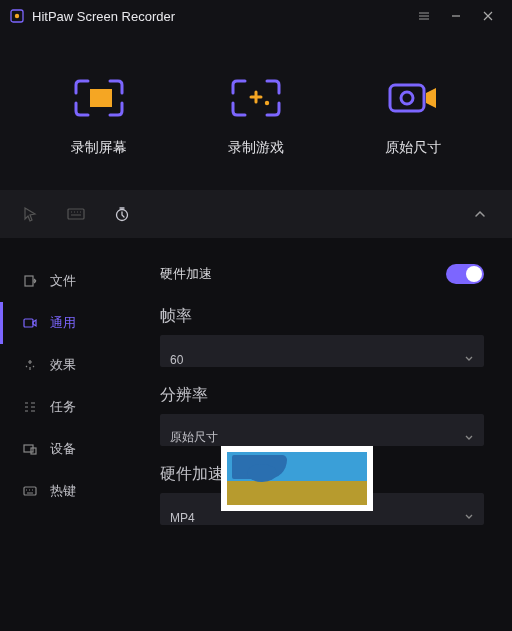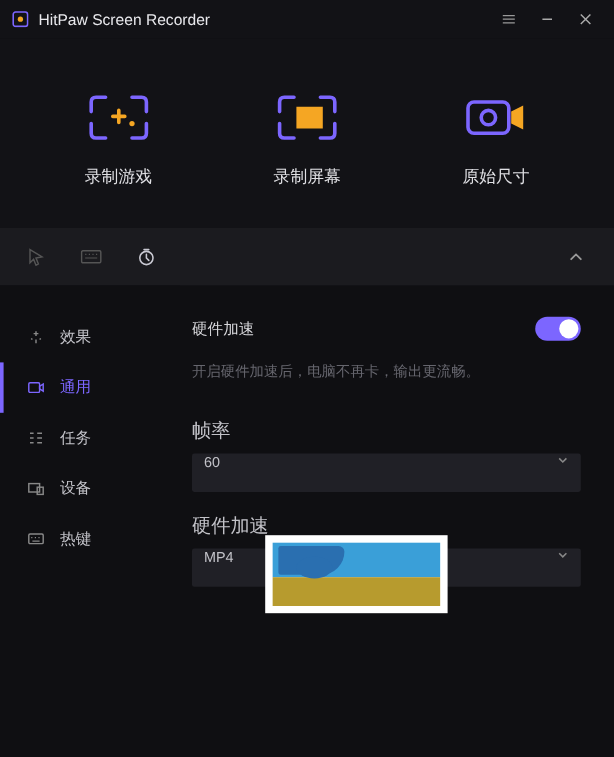--- a/index.html
+++ b/index.html
@@ -41,21 +41,21 @@
   .panel { flex: 1; padding: 22px 28px 0 10px; position: relative; }
   .row { margin-bottom: 18px; }
   .row-head { display: flex; justify-content: space-between; align-items: center; height: 28px; }
   .row-head .rlbl { font-size: 13px; color: #d8d8dc; text-align: right; }
   .desc { font-size: 12px; color: #66666e; margin-top: 12px; line-height: 1.6; margin-bottom: 30px; }
 
   .toggle { width: 38px; height: 20px; border-radius: 10px; background: #7c66ff; position: relative; cursor: pointer; }
   .toggle .knob { position: absolute; right: 2px; top: 2px; width: 16px; height: 16px; border-radius: 50%; background: #fff; }
 
   .slabel { font-size: 16px; color: #c2c2c8; margin-bottom: 8px; display: block; }
-  .select { width: 100%; height: 32px; background: #202026; border: none; border-radius: 2px; color: #c2c2c8; font-size: 12px; padding: 0 10px; display: flex; align-items: flex-start; justify-content: space-between; cursor: pointer; }
+  .select { width: 100%; height: 32px; background: #202026; border: none; border-radius: 2px; color: #c2c2c8; font-size: 12px; padding: 0 10px; display: flex; align-items: flex-end; justify-content: space-between; cursor: pointer; }
   .select .chev { color: #888; }
 
   .field { margin-bottom: 18px; }
 
   
   .thumb { position: absolute; left: 221px; top: 446px; width: 152px; height: 65px; background: #fff; padding: 6px; display: flex; align-items: center; justify-content: center; }
   .thumb-inner { width: 100%; height: 100%; position: relative; overflow: hidden; }
   .sky { position: absolute; inset: 0; height: 55%; background: #3a9fd8; }
   .ground { position: absolute; left: 0; right: 0; bottom: 0; height: 45%; background: #b79b2e; }
   .shape1 { position: absolute; left: 5px; top: 3px; width: 55px; height: 24px; background: #2a6fb0; border-radius: 4px 10px 40px 4px; }
@@ -94,37 +94,37 @@
 </div>
 
 <div class="modes">
   <div class="mode">
     <div class="iconbox">
       <svg width="58" height="46" viewBox="0 0 58 46">
         <path d="M6 18 V10 Q6 6 10 6 H18" stroke="#7c66ff" stroke-width="3" fill="none" stroke-linecap="round"></path>
         <path d="M40 6 H48 Q52 6 52 10 V18" stroke="#7c66ff" stroke-width="3" fill="none" stroke-linecap="round"></path>
         <path d="M52 28 V36 Q52 40 48 40 H40" stroke="#7c66ff" stroke-width="3" fill="none" stroke-linecap="round"></path>
         <path d="M18 40 H10 Q6 40 6 36 V28" stroke="#7c66ff" stroke-width="3" fill="none" stroke-linecap="round"></path>
-        <path d="M29 17 v10 M24 22 h10" stroke="#f5a623" stroke-width="3" stroke-linecap="round"></path>
-        <circle cx="40" cy="28" r="2.2" fill="#f5a623"></circle>
-      </svg>
-    </div>
-    <span class="lbl">录制游戏</span>
+        <path d="M20 14 H42 V32 H20 Z" fill="#f5a623"></path>
+      </svg>
+    </div>
+    <span class="lbl">录制屏幕</span>
   </div>
   <div class="mode">
     <div class="iconbox">
       <svg width="58" height="46" viewBox="0 0 58 46">
         <path d="M6 18 V10 Q6 6 10 6 H18" stroke="#7c66ff" stroke-width="3" fill="none" stroke-linecap="round"></path>
         <path d="M40 6 H48 Q52 6 52 10 V18" stroke="#7c66ff" stroke-width="3" fill="none" stroke-linecap="round"></path>
         <path d="M52 28 V36 Q52 40 48 40 H40" stroke="#7c66ff" stroke-width="3" fill="none" stroke-linecap="round"></path>
         <path d="M18 40 H10 Q6 40 6 36 V28" stroke="#7c66ff" stroke-width="3" fill="none" stroke-linecap="round"></path>
-        <path d="M20 14 H42 V32 H20 Z" fill="#f5a623"></path>
-      </svg>
-    </div>
-    <span class="lbl">录制屏幕</span>
+        <path d="M29 17 v10 M24 22 h10" stroke="#f5a623" stroke-width="3" stroke-linecap="round"></path>
+        <circle cx="40" cy="28" r="2.2" fill="#f5a623"></circle>
+      </svg>
+    </div>
+    <span class="lbl">录制游戏</span>
   </div>
   <div class="mode">
     <div class="iconbox">
       <svg width="58" height="46" viewBox="0 0 58 46">
         <rect x="6" y="10" width="34" height="26" rx="5" fill="none" stroke="#7c66ff" stroke-width="3"></rect>
         <circle cx="23" cy="23" r="6" fill="none" stroke="#7c66ff" stroke-width="3"></circle>
         <path d="M42 18 L52 13 V33 L42 28 Z" fill="#f5a623"></path>
       </svg>
     </div>
     <span class="lbl">原始尺寸</span>
@@ -157,33 +157,42 @@
         <path d="M3 9 L7 5 L11 9" stroke="#999" stroke-width="1.5" fill="none" stroke-linecap="round"></path>
       </svg>
   </span>
 </div>
 
 <div class="lower">
   <div class="sidebar">
     <div class="item">
       <span class="sico">
         <svg width="14" height="14" viewBox="0 0 14 14">
-            <path d="M7 2v4M5 4h4M3 8l1 1M11 8l-1 1M7 9v3" stroke="currentColor" stroke-width="1.2"></path>
-          </svg>
-      </span>
-      <span>效果</span>
+            <rect x="2" y="2" width="8" height="10" fill="none" stroke="currentColor" stroke-width="1.2"></rect>
+            <path d="M10 7h3m0 0l-2-2m2 2l-2 2" stroke="currentColor" stroke-width="1.2" fill="none"></path>
+          </svg>
+      </span>
+      <span>文件</span>
     </div>
     <div class="item active">
       <span class="sico">
         <svg width="14" height="14" viewBox="0 0 14 14">
             <rect x="1" y="3" width="9" height="8" rx="1" fill="none" stroke="currentColor" stroke-width="1.2"></rect>
             <path d="M10 6l3-2v6l-3-2z" fill="none" stroke="currentColor" stroke-width="1.2"></path>
           </svg>
       </span>
       <span>通用</span>
+    </div>
+    <div class="item">
+      <span class="sico">
+        <svg width="14" height="14" viewBox="0 0 14 14">
+            <path d="M7 2v4M5 4h4M3 8l1 1M11 8l-1 1M7 9v3" stroke="currentColor" stroke-width="1.2"></path>
+          </svg>
+      </span>
+      <span>效果</span>
     </div>
     <div class="item">
       <span class="sico">
         <svg width="14" height="14" viewBox="0 0 14 14">
             <path d="M2 3h3M2 7h3M2 11h3M8 3h4M8 7h4M8 11h4" stroke="currentColor" stroke-width="1.2"></path>
           </svg>
       </span>
       <span>任务</span>
     </div>
     <div class="item">
@@ -207,33 +216,41 @@
   </div>
 
   <div class="panel">
     <div class="row">
       <div class="row-head">
         <span class="rlbl">硬件加速</span>
         <div class="toggle">
             <div class="knob"></div>
           </div>
       </div>
-      <div class="desc">开启硬件加速后，电脑不再卡，输出更流畅。</div>
     </div>
 
     <div class="field">
       <span class="slabel">帧率</span>
       <div class="select">
         <span>60</span>
         <span class="chev"><svg width="10" height="10" viewBox="0 0 10 10">
               <path d="M2 3l3 3 3-3" stroke="#888" stroke-width="1.3" fill="none"></path>
             </svg></span>
       </div>
     </div>
 
+    <div class="field">
+      <span class="slabel">分辨率</span>
+      <div class="select">
+        <span>原始尺寸</span>
+        <span class="chev"><svg width="10" height="10" viewBox="0 0 10 10">
+              <path d="M2 3l3 3 3-3" stroke="#888" stroke-width="1.3" fill="none"></path>
+            </svg></span>
+      </div>
+    </div>
 
     <div class="field">
       <span class="slabel">硬件加速</span>
       <div class="select">
         <span>MP4</span>
         <span class="chev"><svg width="10" height="10" viewBox="0 0 10 10">
               <path d="M2 3l3 3 3-3" stroke="#888" stroke-width="1.3" fill="none"></path>
             </svg></span>
       </div>
     </div>

